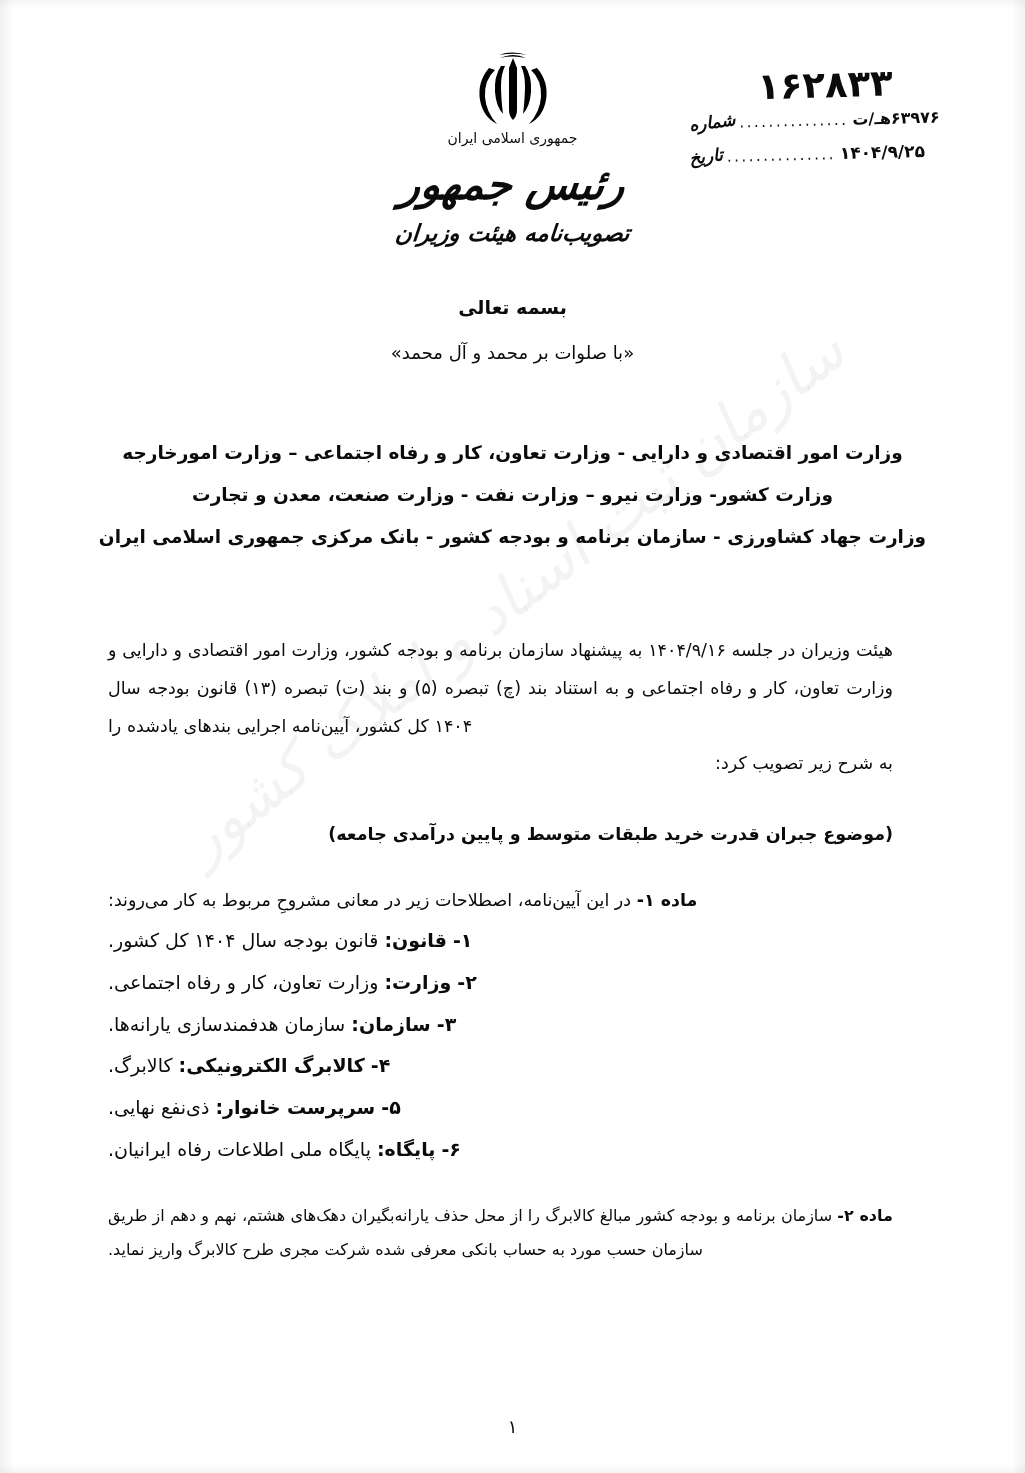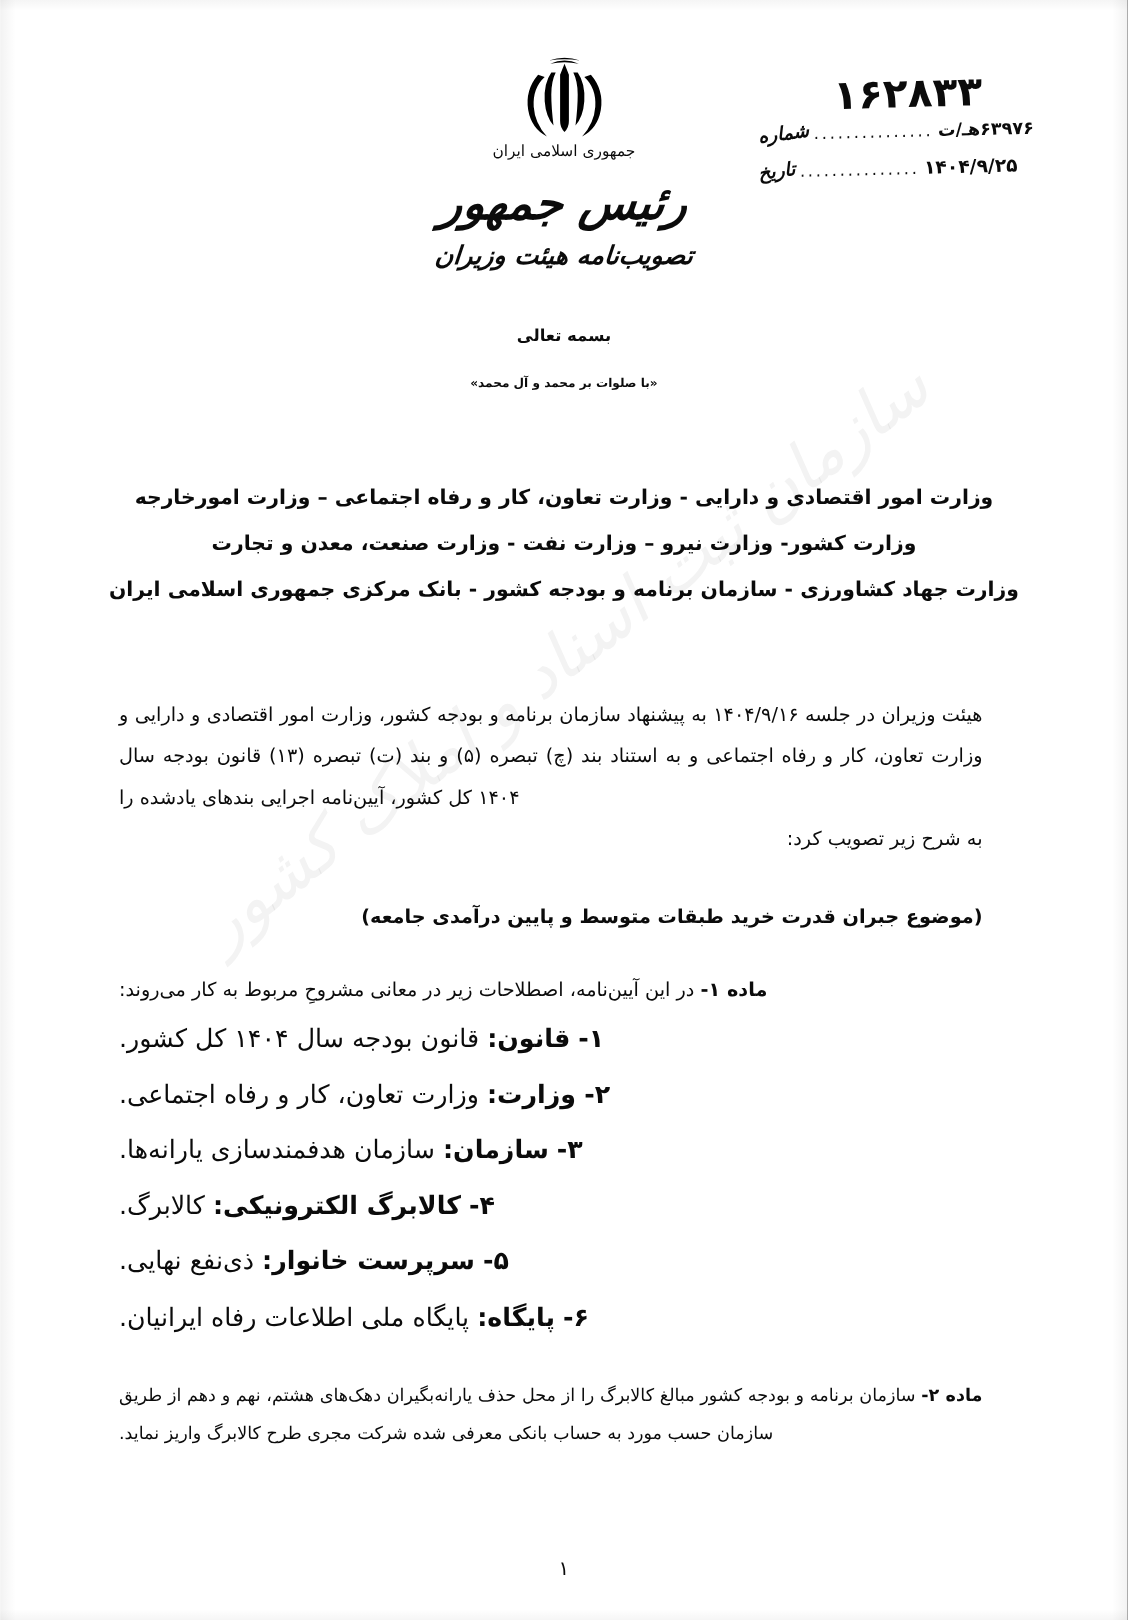--- a/index.html
+++ b/index.html
@@ -116,22 +116,22 @@
     letter-spacing: -0.5px;
     transform: skewX(-5deg);
   }
 
   
   .invocation {
     position: absolute;
     left: 0; width: 100%;
     text-align: center;
   }
-  .basmala { top: 296px; font-size: 15px; font-weight: 600; }
-  .salavat { top: 342px; font-size: 11px; font-weight: 700; }
+  .basmala { top: 296px; font-size: 19px; font-weight: 600; }
+  .salavat { top: 342px; font-size: 18px; font-weight: 400; }
 
   
   .addressees {
     position: absolute;
     top: 432px;
     left: 0; width: 100%;
     text-align: center;
     font-weight: 700;
     font-size: 18.5px;
     line-height: 2.28;
@@ -174,21 +174,21 @@
     text-align: left;
     font-size: 17.5px;
   }
   .defs {
     margin: 0;
     padding: 0;
     list-style: none;
   }
   .defs li {
     text-align: left;
-    font-size: 23px;
+    font-size: 19px;
     line-height: 2.2;
   }
   .defs li b { font-weight: 700; }
 
   .article-2 {
     margin-top: 28px;
     font-size: 16px;
     line-height: 2.16;
     text-align: justify;
     text-align-last: left;

